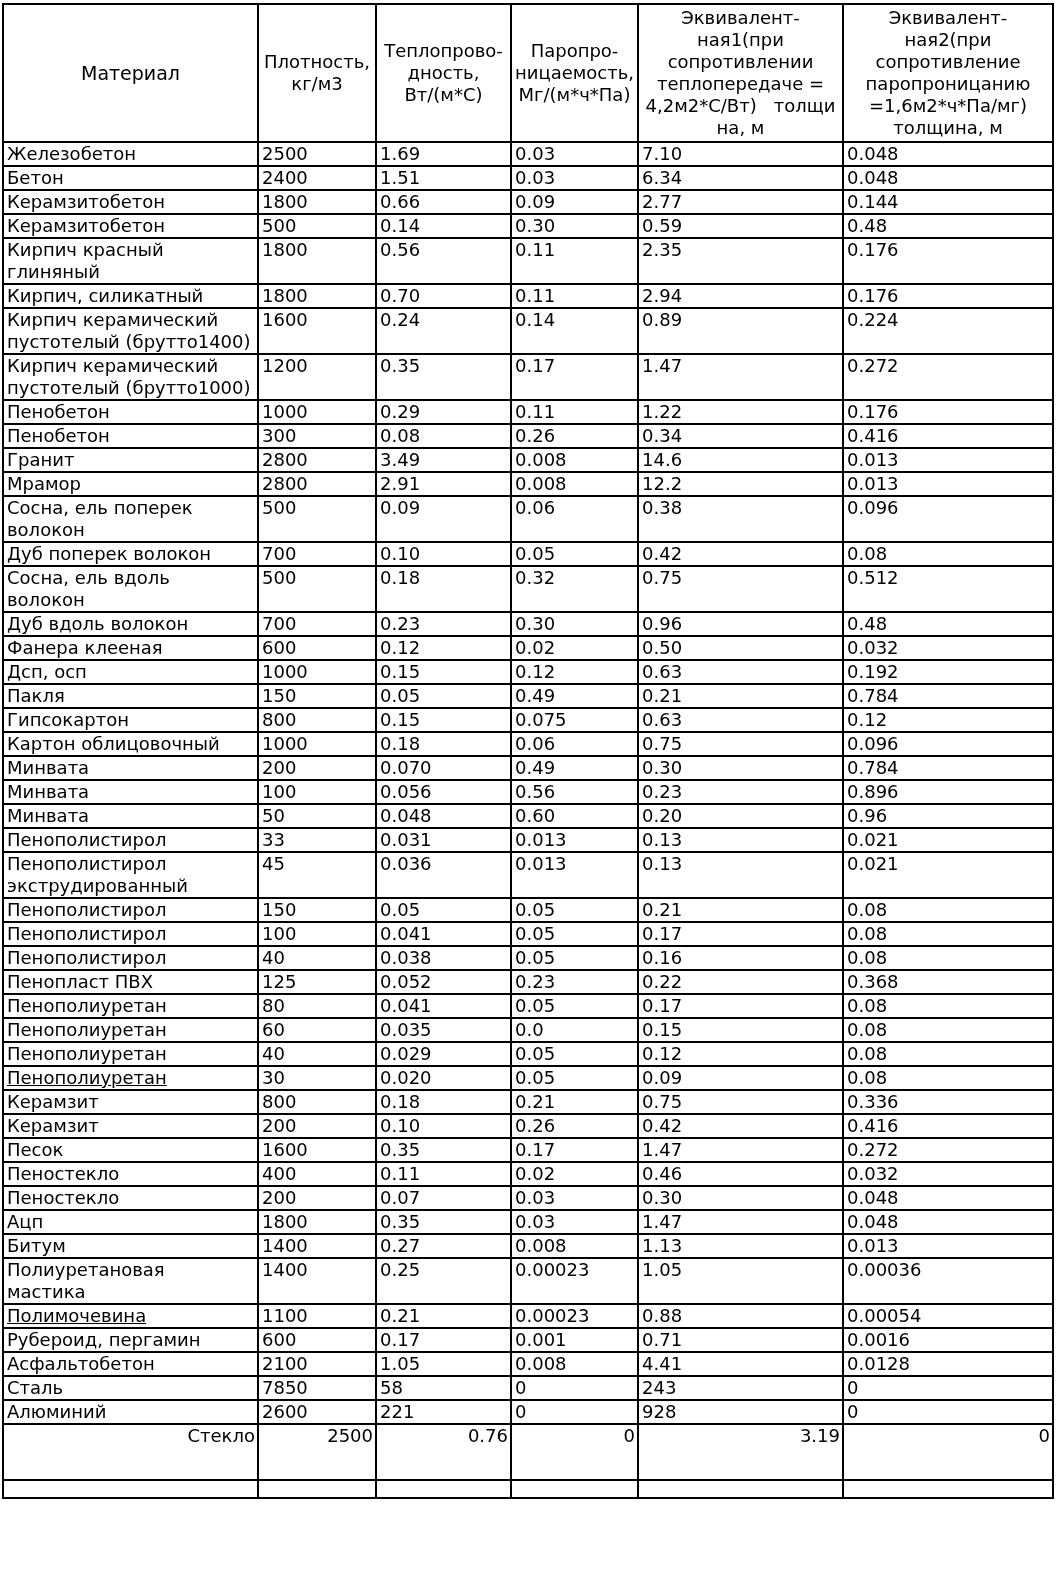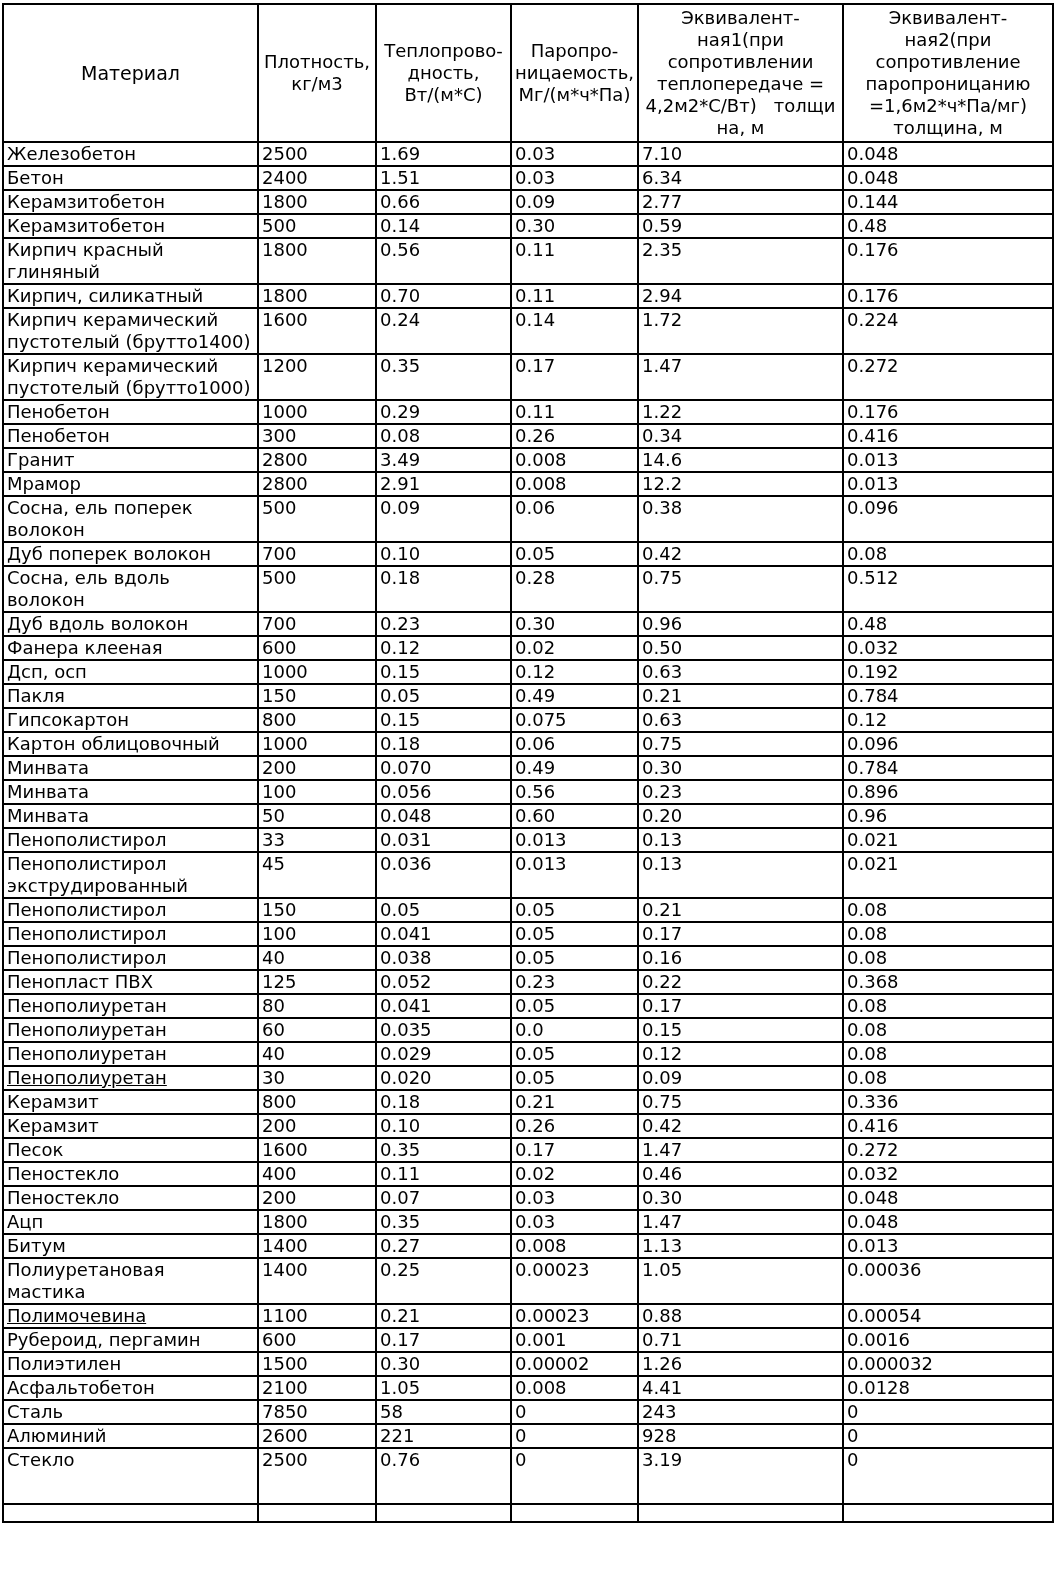--- a/index.html
+++ b/index.html
@@ -30,21 +30,21 @@
   td {
     font-size: 18px;
     line-height: 22px;
     vertical-align: top;
     text-align: left;
     padding: 0 2px 0 3px;
     white-space: pre-wrap;
     overflow: hidden;
   }
   tr.u td:first-child { text-decoration: underline; }
-  tr.tall td { height: 54px; }
+  tr.tall td { height: 54px; text-align: right; }
   tr.partial td { height: 16px; }
 </style>
 </head>
 <body>
 
 <table>
   <colgroup>
     <col style="width:255px">
     <col style="width:118px">
     <col style="width:135px">
@@ -126,21 +126,21 @@
     <td>0.11</td>
     <td>2.94</td>
     <td>0.176</td>
   </tr>
       <tr>
     <td>Кирпич керамический
 пустотелый (брутто1400)</td>
     <td>1600</td>
     <td>0.24</td>
     <td>0.14</td>
-    <td>1.72</td>
+    <td>0.89</td>
     <td>0.224</td>
   </tr>
       <tr>
     <td>Кирпич керамический
 пустотелый (брутто1000)</td>
     <td>1200</td>
     <td>0.35</td>
     <td>0.17</td>
     <td>1.47</td>
     <td>0.272</td>
@@ -192,21 +192,21 @@
     <td>0.10</td>
     <td>0.05</td>
     <td>0.42</td>
     <td>0.08</td>
   </tr>
       <tr>
     <td>Сосна, ель вдоль
 волокон</td>
     <td>500</td>
     <td>0.18</td>
-    <td>0.28</td>
+    <td>0.32</td>
     <td>0.75</td>
     <td>0.512</td>
   </tr>
       <tr>
     <td>Дуб вдоль волокон</td>
     <td>700</td>
     <td>0.23</td>
     <td>0.30</td>
     <td>0.96</td>
     <td>0.48</td>
@@ -431,28 +431,20 @@
   </tr>
       <tr>
     <td>Рубероид, пергамин</td>
     <td>600</td>
     <td>0.17</td>
     <td>0.001</td>
     <td>0.71</td>
     <td>0.0016</td>
   </tr>
       <tr>
-    <td>Полиэтилен</td>
-    <td>1500</td>
-    <td>0.30</td>
-    <td>0.00002</td>
-    <td>1.26</td>
-    <td>0.000032</td>
-  </tr>
-      <tr>
     <td>Асфальтобетон</td>
     <td>2100</td>
     <td>1.05</td>
     <td>0.008</td>
     <td>4.41</td>
     <td>0.0128</td>
   </tr>
       <tr>
     <td>Сталь</td>
     <td>7850</td>

